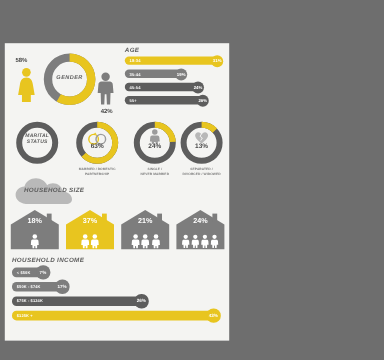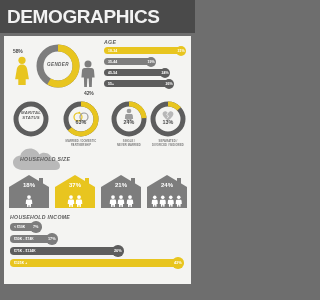--- a/index.html
+++ b/index.html
@@ -143,23 +143,20 @@
   .footer-bar {
     position: absolute; left: 0; bottom: 0; width: 195px; height: 16px;
     background: #6e6e6e;
   }
 </style>
 </head>
 <body>
 
 <div class="poster">
 
-  <div class="header">
-    <div class="header-title">DEMOGRAPHICS</div>
-  </div>
 
   <div class="panel">
 
     <div class="gender-wrap">
 
       <div class="fig" style="left:10px; top:20px;">
         <svg width="16" height="30" viewBox="0 0 16 30">
           <circle cx="8" cy="4.3" r="3.6" fill="#e8c51f"></circle>
           <path d="M8 8.6 C4.4 8.6 3.1 11 2.6 14.4 L1.1 23.2 L4.3 23.2 L4.3 29 L11.7 29 L11.7 23.2 L14.9 23.2 L13.4 14.4 C12.9 11 11.6 8.6 8 8.6 Z" fill="#e8c51f"></path>
         </svg>

